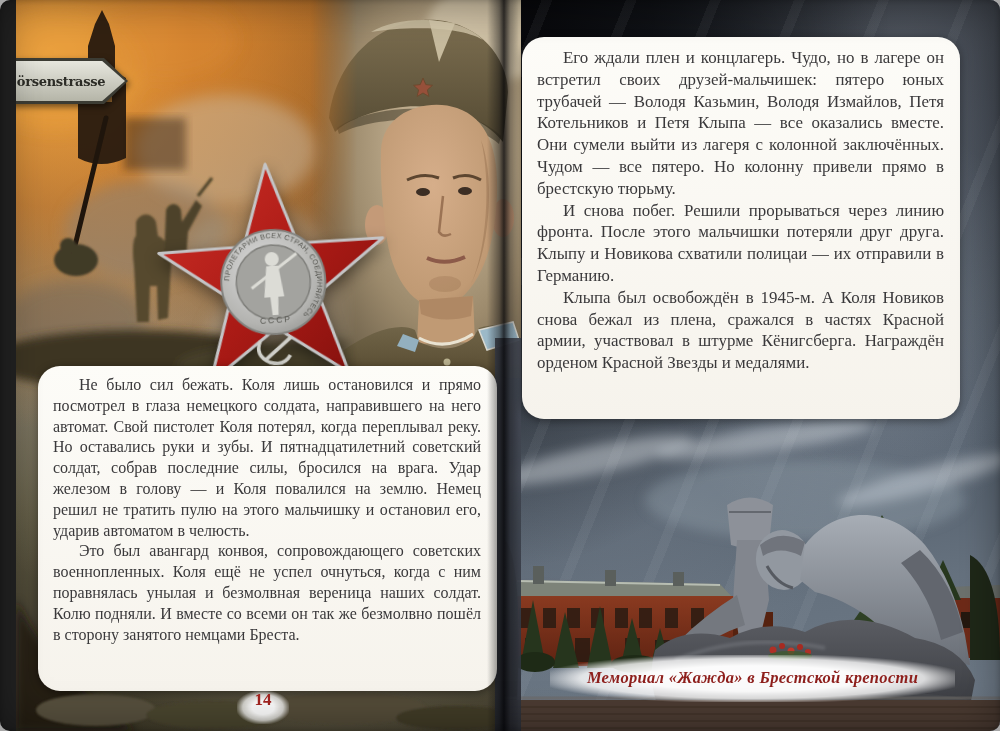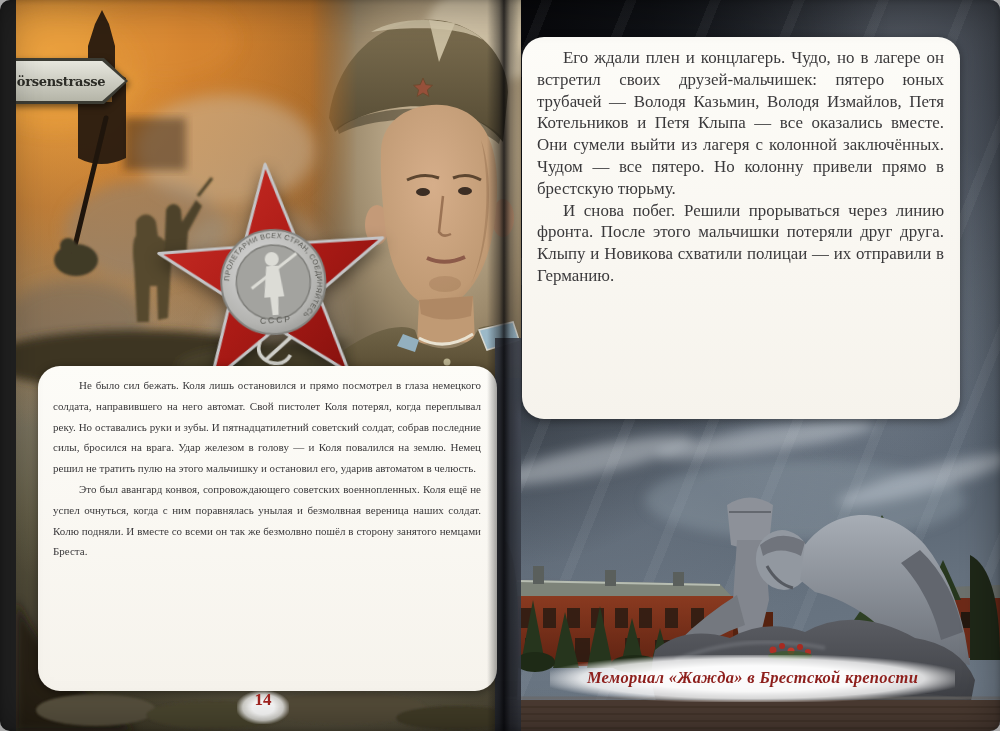--- a/index.html
+++ b/index.html
@@ -34,21 +34,21 @@
   .medal{position:absolute;left:128px;top:147px;width:260px;height:290px;z-index:5;
     transform:rotate(-4deg);filter:drop-shadow(0 6px 8px rgba(0,0,0,.45));}
   .edge-strip{position:absolute;right:0;top:338px;bottom:0;width:26px;z-index:3;
     background:linear-gradient(180deg,#454a55 0%,#3a3f49 55%,#2c2f37 100%);opacity:.95;}
 
   .text-card{position:absolute;background:linear-gradient(#fdfcf8,#f6f3ec);border-radius:22px;
     box-shadow:0 2px 8px rgba(0,0,0,.4);z-index:10;overflow:hidden;}
   .text-card p{margin:0;text-align:justify;text-indent:26px;color:#3a393b;
     font-family:"Liberation Serif","DejaVu Serif",serif;}
   .card-left{left:22px;top:366px;width:459px;height:325px;padding:9px 16px 8px 15px;}
-  .card-left p{font-size:11px;line-height:20.8px;}
+  .card-left p{font-size:16px;line-height:20.8px;}
   .card-right{left:17px;top:37px;width:438px;height:382px;padding:10px 16px 8px 15px;}
   .card-right p{font-size:16.9px;line-height:21.8px;}
 
   .page-badge{position:absolute;left:221px;top:691px;width:52px;height:33px;z-index:11;
     display:flex;justify-content:center;
     background:radial-gradient(ellipse at center, rgba(255,255,255,.98) 30%, rgba(255,255,255,.75) 55%, rgba(255,255,255,0) 75%);}
   .page-badge span{font:bold 17px/1 "Liberation Serif",serif;color:#a32420;}
 
   
   .sky-bg{position:absolute;inset:0;background-color:#4c5663;background-image:
@@ -343,20 +343,21 @@
             <line x1="0" y1="714" x2="495" y2="714"></line>
           <line x1="0" y1="721" x2="495" y2="721"></line>
             <line x1="0" y1="728" x2="495" y2="728"></line>
         </g>
       </g>
     </svg>
 
     <div class="text-card card-right">
       <p>Его ждали плен и концлагерь. Чудо, но в лагере он встретил своих друзей-мальчишек: пятеро юных трубачей — Володя Казьмин, Володя Измайлов, Петя Котельников и Петя Клыпа — все оказались вместе. Они сумели выйти из лагеря с колонной заключённых. Чудом — все пятеро. Но колонну привели прямо в брестскую тюрьму.</p>
       <p>И снова побег. Решили прорываться через линию фронта. После этого мальчишки потеряли друг друга. Клыпу и Новикова схватили полицаи — их отправили в Германию.</p>
+      <p>Клыпа был освобождён в 1945-м. А Коля Новиков снова бежал из плена, сражался в частях Красной армии, участвовал в штурме Кёнигсберга. Награждён орденом Красной Звезды и медалями.</p>
     </div>
 
     <div class="caption-band">
       <span>Мемориал «Жажда» в Брестской крепости</span>
     </div>
   </div>
 
   <div class="spine"></div>
 </div>
 

